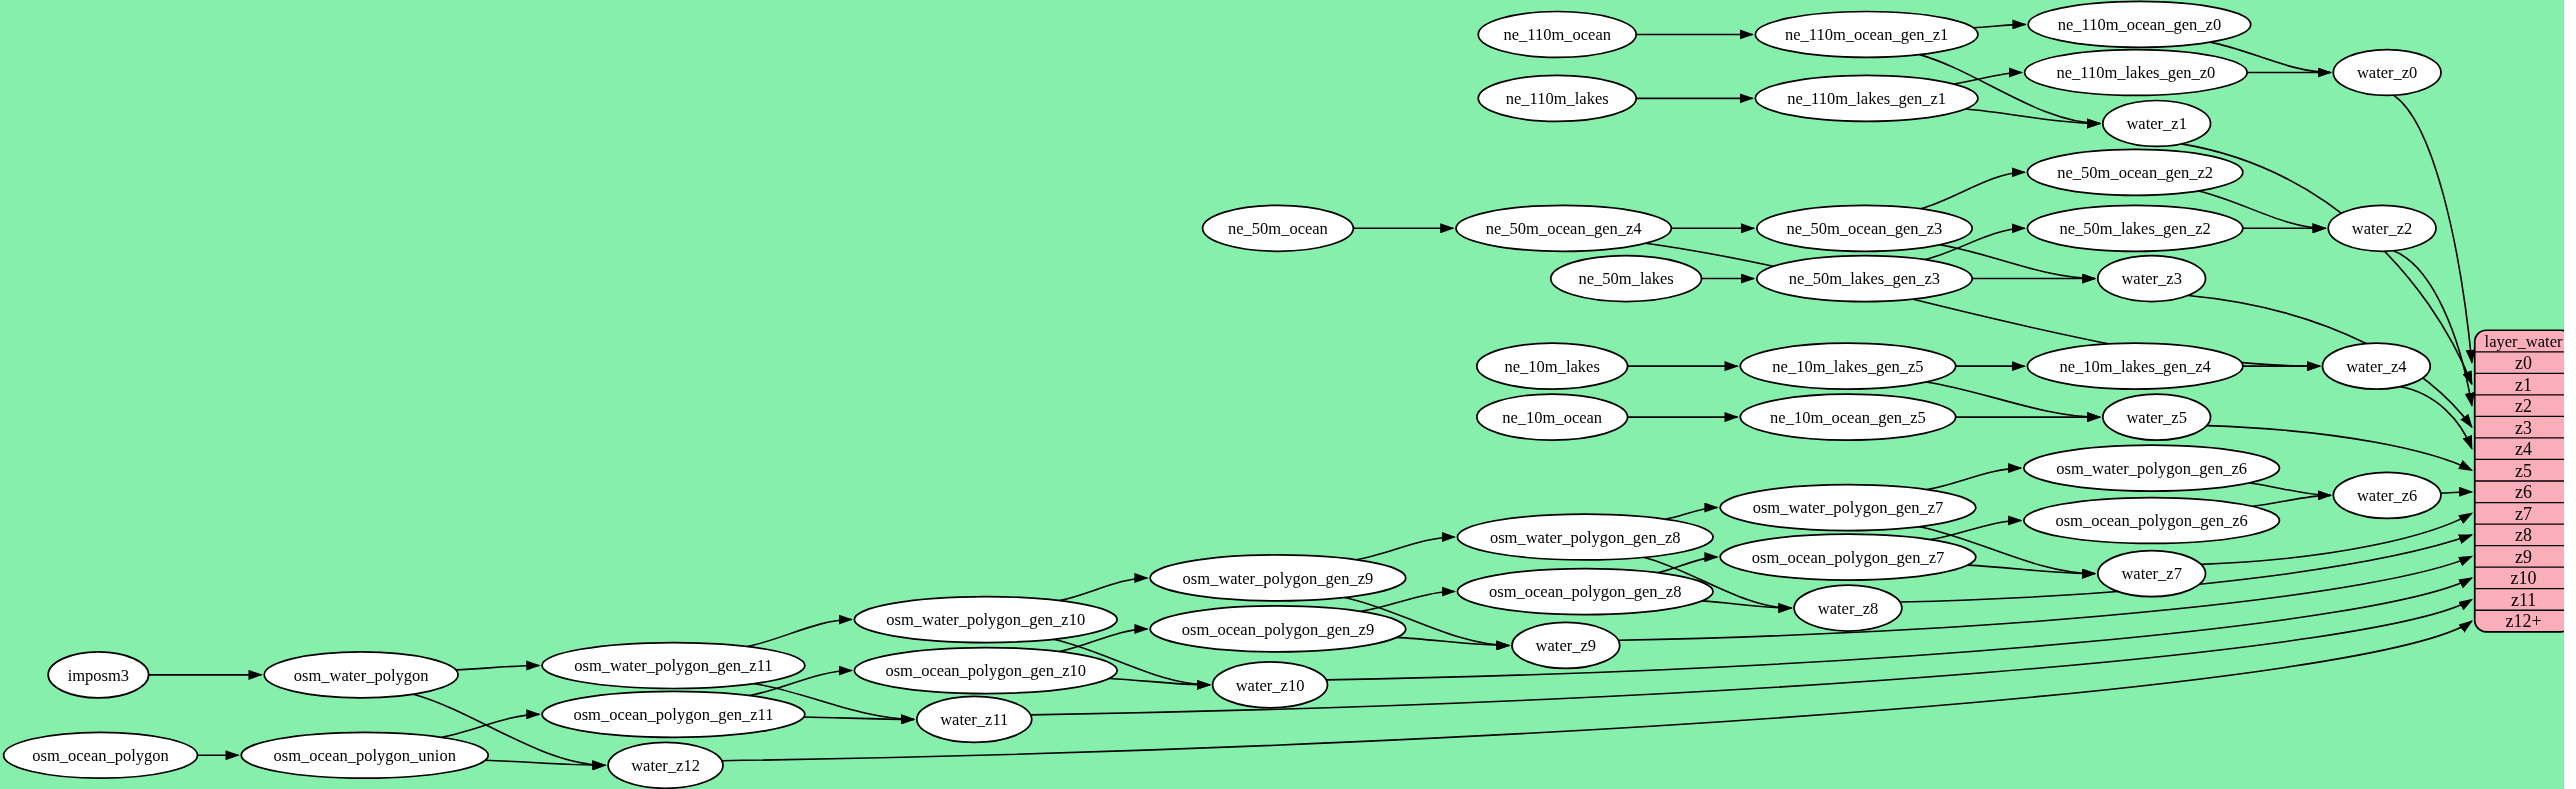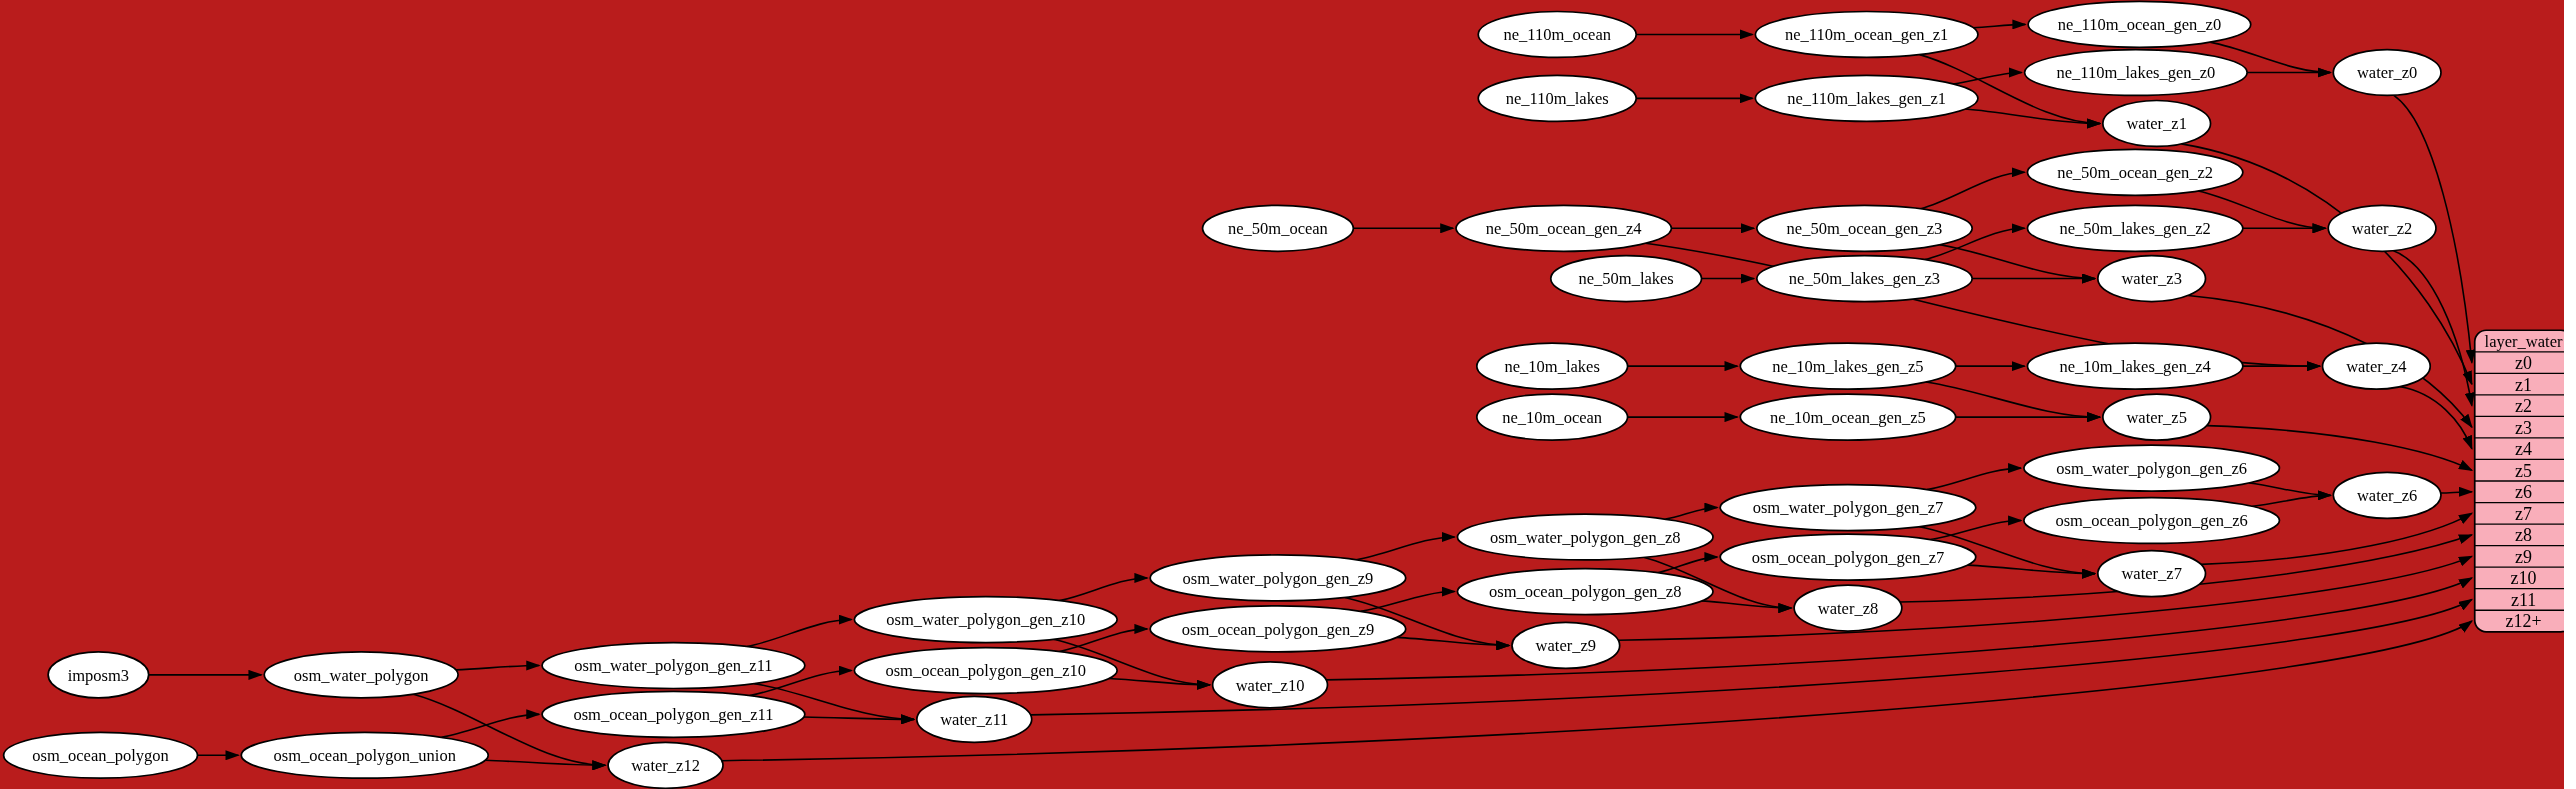--- a/index.html
+++ b/index.html
@@ -4,21 +4,21 @@
 <style>
   html, body {
     margin: 0;
     padding: 0;
     background: #ffffff;
   }
   .canvas {
     position: relative;
     width: 2564px;
     height: 789px;
-    background: #b91c1c;
+    background: #86efac;
     overflow: hidden;
     font-family: "Liberation Serif", serif;
   }
   svg { display: block; }
   text {
     font-family: "Liberation Serif", serif;
     fill: #000000;
   }
 </style>
 </head>

